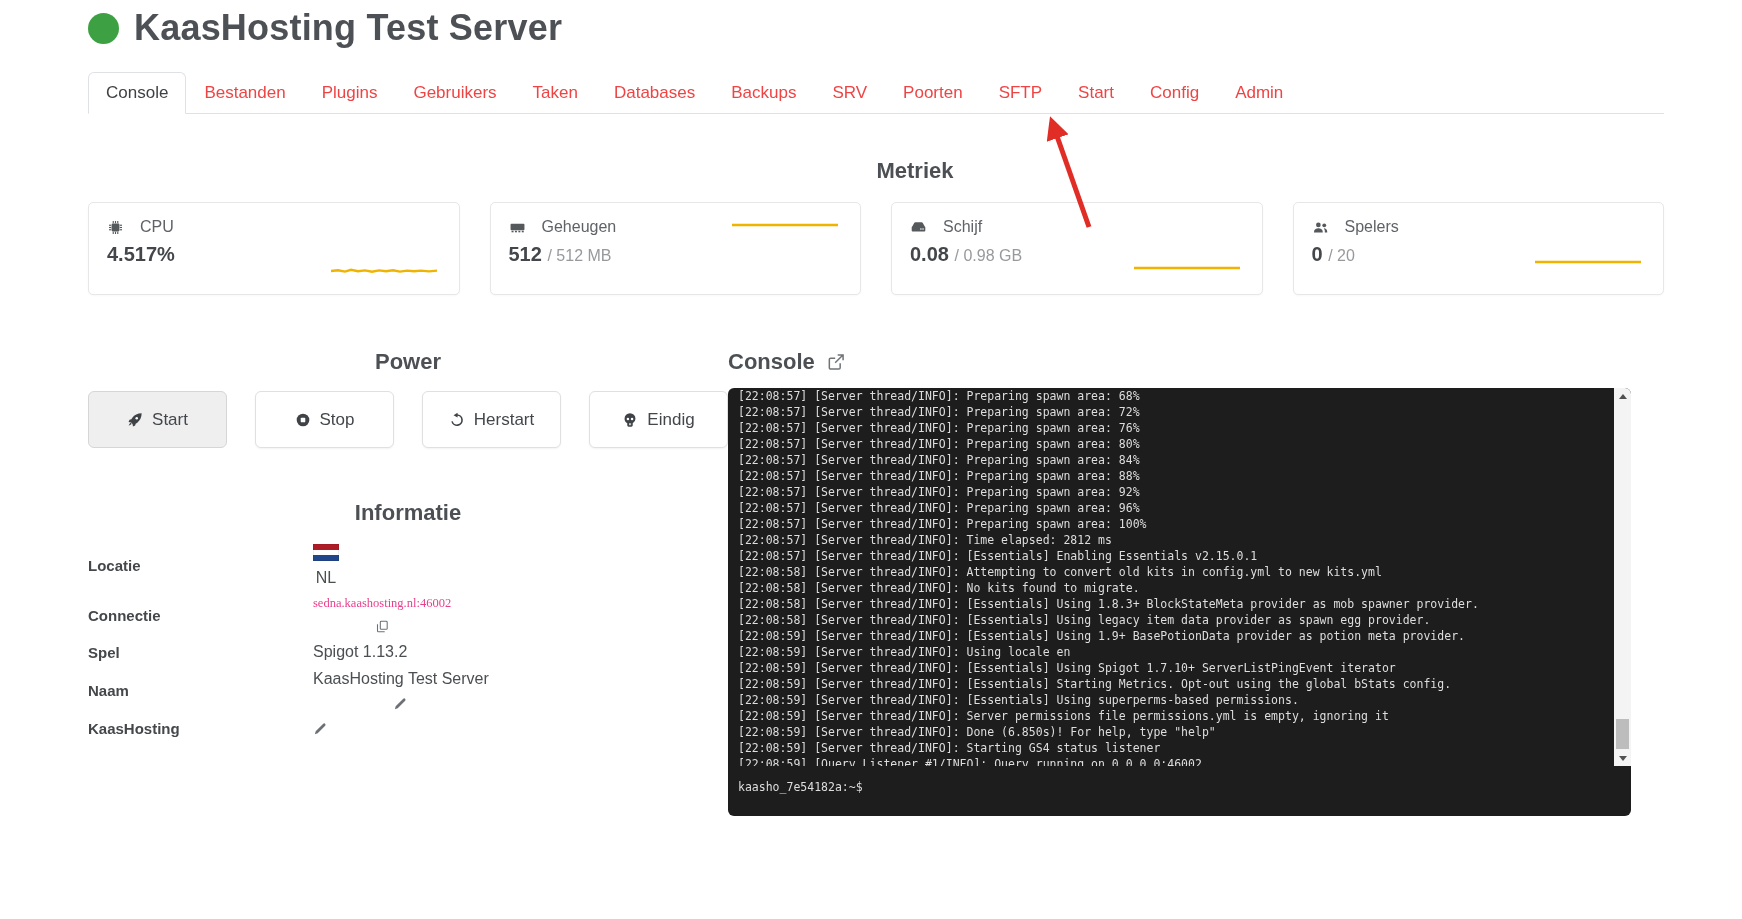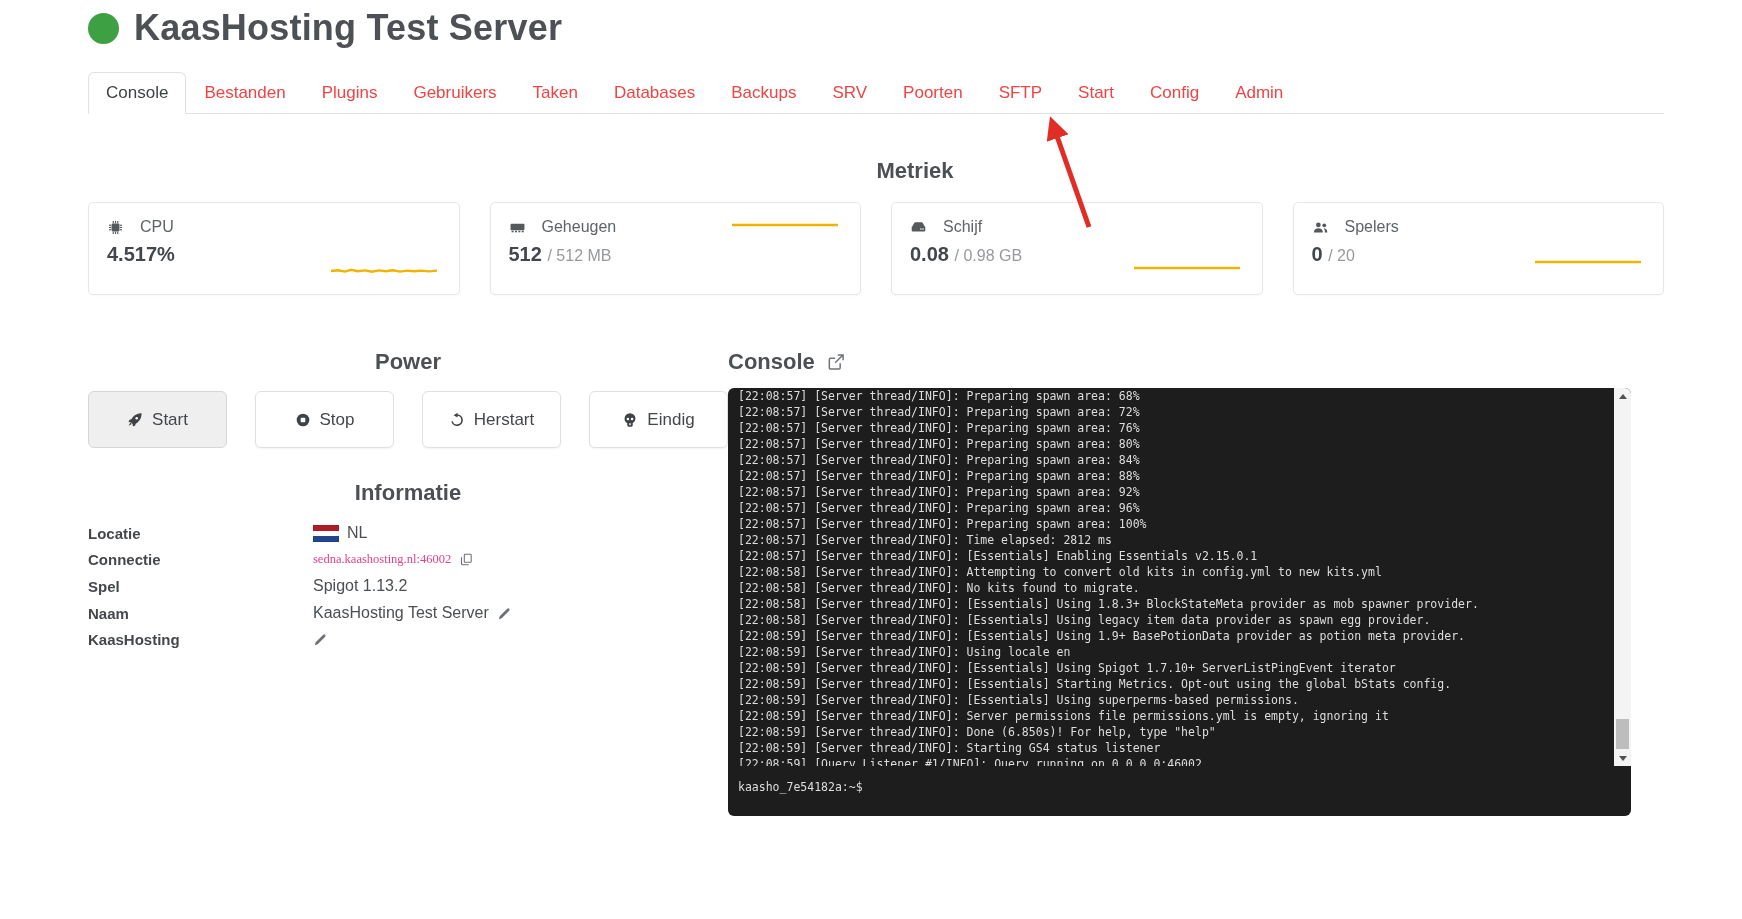--- a/index.html
+++ b/index.html
@@ -45,25 +45,25 @@
 
   
   .btn-row{display:flex;gap:28px;margin-top:16px;}
   .pbtn{width:140px;height:57px;box-sizing:border-box;display:flex;align-items:center;justify-content:center;
         gap:9px;background:#fff;border:1px solid #e0e0e0;border-radius:6px;font-family:inherit;
         font-size:17px;color:#43474b;box-shadow:0 1px 2px rgba(0,0,0,.05);cursor:pointer;}
   .pbtn.active{background:#efeff0;border-color:#d6d6d6;box-shadow:none;}
   .pbtn svg{width:16px;height:16px;color:#3f4347;flex:none;}
 
   
-  .info-h{margin-top:32px;}
+  .info-h{margin-top:52px;}
   .info{margin-top:18px;}
   .irow{display:flex;align-items:center;min-height:17px;margin-bottom:9px;}
   .ilabel{width:225px;flex:none;font-size:15px;font-weight:bold;color:#45484b;}
-  .ival{display:flex;align-items:center;gap:8px;font-size:16px;color:#4b4f52;}
+  .ival{display:flex;align-items:center;gap:8px;font-size:16px;color:#4b4f52;flex-direction:column;}
   .code{font-family:Liberation Serif, serif;font-size:12.5px;color:var(--code-pink,#e83e8c);}
   .mini-icon{width:15px;height:15px;color:#6d7175;cursor:pointer;}
   .flag{width:26px;height:17px;flex:none;
         background:linear-gradient(to bottom,#ae1c28 0 33.4%,#ffffff 33.4% 66.7%,#21468b 66.7% 100%);
         box-shadow:inset 0 0 0 1px rgba(0,0,0,.06);}
 
   
   .console-h{display:flex;align-items:center;gap:11px;}
   .console-h svg{width:20px;height:20px;color:#707477;cursor:pointer;}
   .terminal{position:relative;margin-top:13px;width:903px;height:428px;background:#1d1d1e;border-radius:6px;

